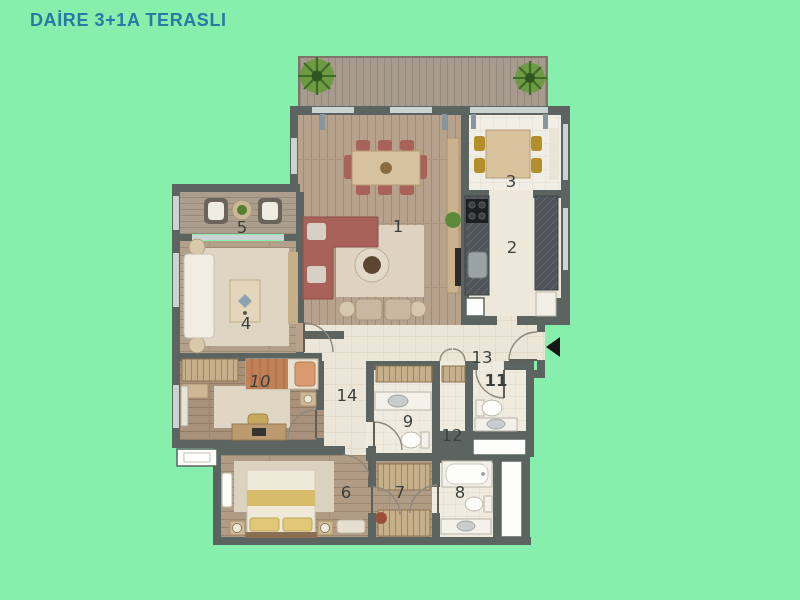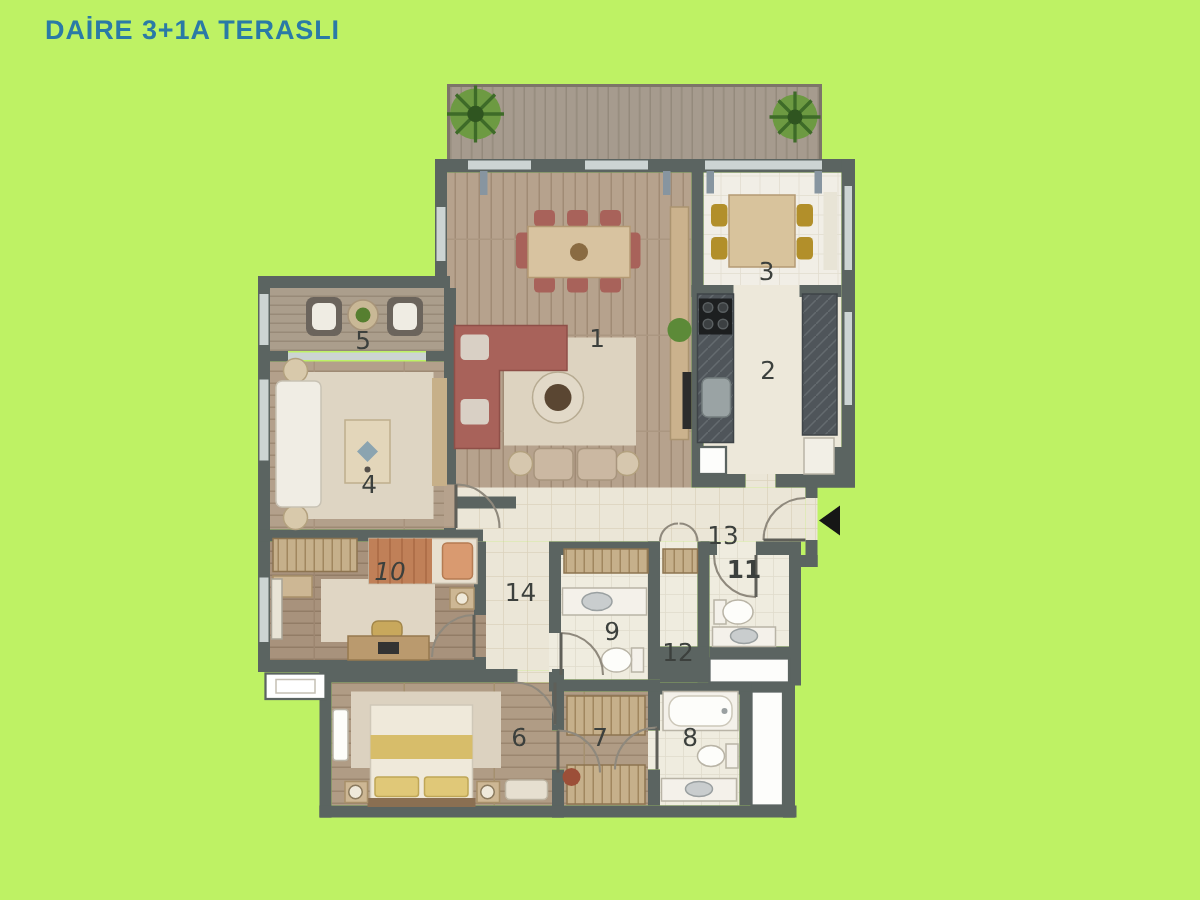--- a/index.html
+++ b/index.html
@@ -1,16 +1,16 @@
 <!DOCTYPE html>
 <html><head>
 <meta charset="utf-8">
 <style>
   html,body{margin:0;padding:0;}
-  .stage{position:relative;width:800px;height:600px;background:#bef264;overflow:hidden;
+  .stage{position:relative;width:800px;height:600px;background:#86efac;overflow:hidden;
          font-family:"Liberation Sans",sans-serif;}
   .title{position:absolute;left:30px;top:10px;margin:0;font-size:18px;font-weight:bold;
          letter-spacing:.6px;color:#2a7aa6;font-family:"Liberation Sans",sans-serif;}
   .plan{position:absolute;inset:0;}
   .plan svg{position:absolute;left:0;top:0;}
   .labels{position:absolute;inset:0;pointer-events:none;}
   .room-label{position:absolute;transform:translate(-50%,-50%);
               font:500 16.5px "DejaVu Sans",sans-serif;color:#3c403d;}
 </style>
 </head>

